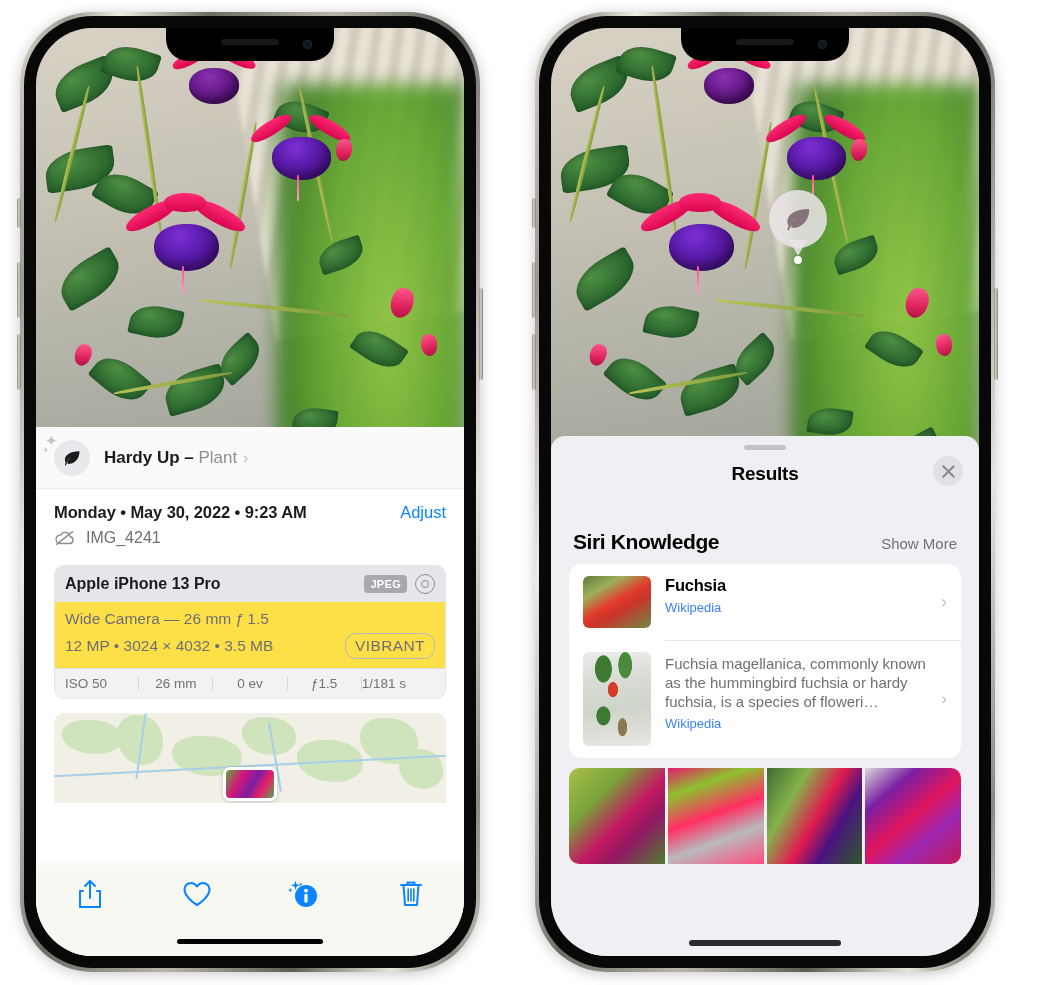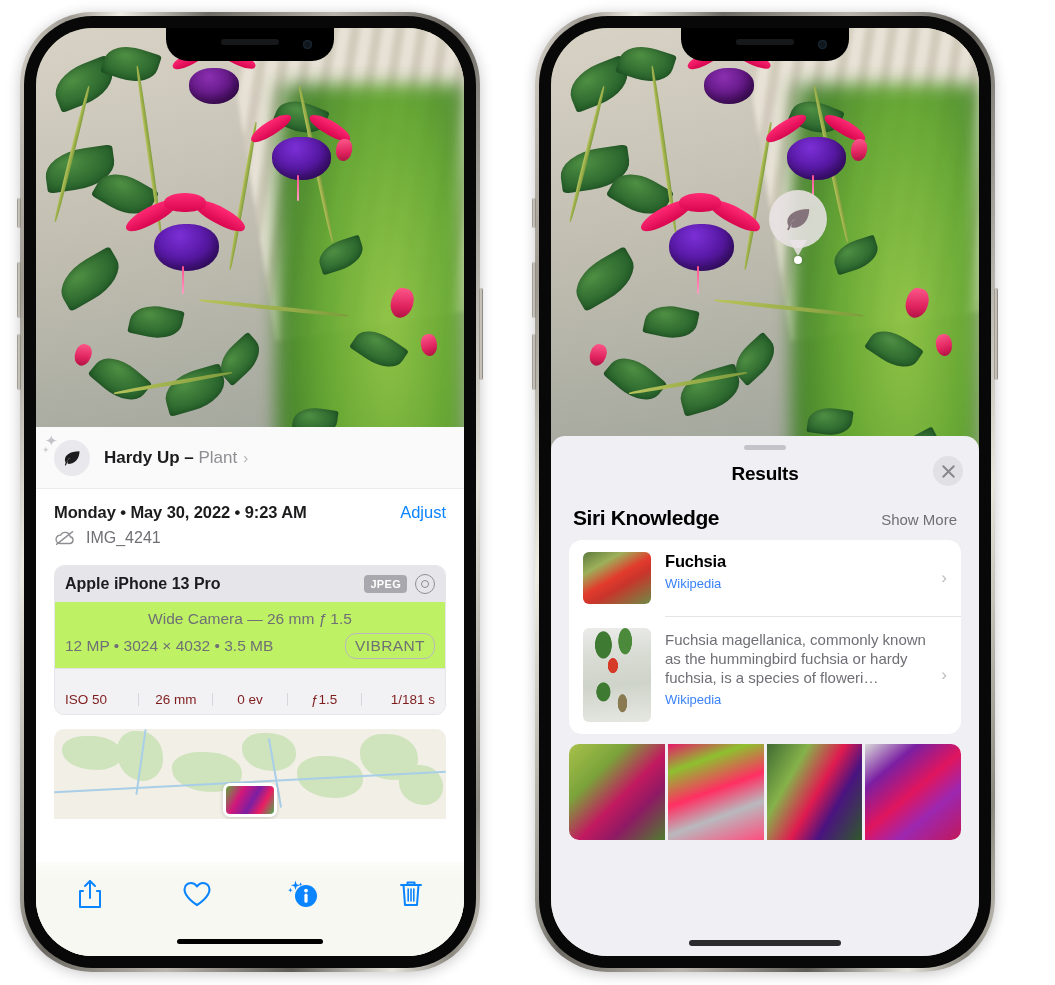--- a/index.html
+++ b/index.html
@@ -218,41 +218,41 @@
   }
   .raw-ring {
     width: 20px; height: 20px; border-radius: 50%;
     border: 1.6px solid #8e8e93;
     display:flex; align-items:center; justify-content:center;
   }
   .raw-ring i {
     width: 8px; height: 8px; border-radius: 50%;
     border: 1.6px solid #8e8e93; display:block;
   }
-  .cam-body { padding: 8px 10px 9px 10px; background: #bef264; text-align: center; }
+  .cam-body { padding: 8px 10px 9px 10px; background: #fde047; }
   .cam-row1 { font-size: 15.5px; color: #6f6f75; }
   .cam-row2 {
     display:flex; align-items:center; justify-content:space-between;
     margin-top: 5px;
   }
   .cam-row2 span { font-size: 15.5px; color: #6f6f75; }
   .badge-vibrant {
     font-size: 11.5px; color: #6f6f75;
     border: 1px solid #b8b8be; border-radius: 11px;
     padding: 3px 9px; letter-spacing: 0.4px;
   }
   .cam-foot {
     display: flex; align-items: center;
     border-top: 1px solid #e0e0e5;
     padding: 7px 10px;
     background: #f2f2f5;
   }
-  .cam-foot span { font-size: 13.5px; color: #7f1d1d; flex: 1; text-align: center; margin-top: 16px; }
+  .cam-foot span { font-size: 13.5px; color: #737373; flex: 1; text-align: center; }
   .cam-foot span:first-child { text-align: left; }
-  .cam-foot span:last-child { text-align: right; }
+  .cam-foot span:last-child { text-align: left; }
   .cam-foot .sep { flex: 0 0 1px; height: 13px; background: #d6d6db; }
 
   .map-strip {
     margin: 14px 18px 0 18px;
     height: 90px;
     border-radius: 10px 10px 0 0;
     position: relative;
     overflow: hidden;
     background: #f2efe6;
   }
@@ -332,21 +332,21 @@
   .res-close {
     position: absolute; right: 16px; top: 6px;
     width: 30px; height: 30px; border-radius: 50%;
     background: #e0e0e5;
     display:flex; align-items:center; justify-content:center;
   }
   .sect-head {
     display: flex; align-items: baseline; justify-content: space-between;
     padding: 8px 22px 10px 22px;
   }
-  .sect-title { font-size: 21px; font-weight: bold; color: #000; letter-spacing: -0.4px; }
+  .sect-title { font-size: 21px; font-weight: bold; color: #000; letter-spacing: -0.4px; margin-top: 24px; }
   .sect-action { font-size: 15px; color: #6f6f75; }
   .kn-card {
     margin: 0 18px;
     background: #fff;
     border-radius: 13px;
     overflow: hidden;
   }
   .kn-item {
     display: flex; align-items: flex-start;
     padding: 12px 12px 12px 14px;

